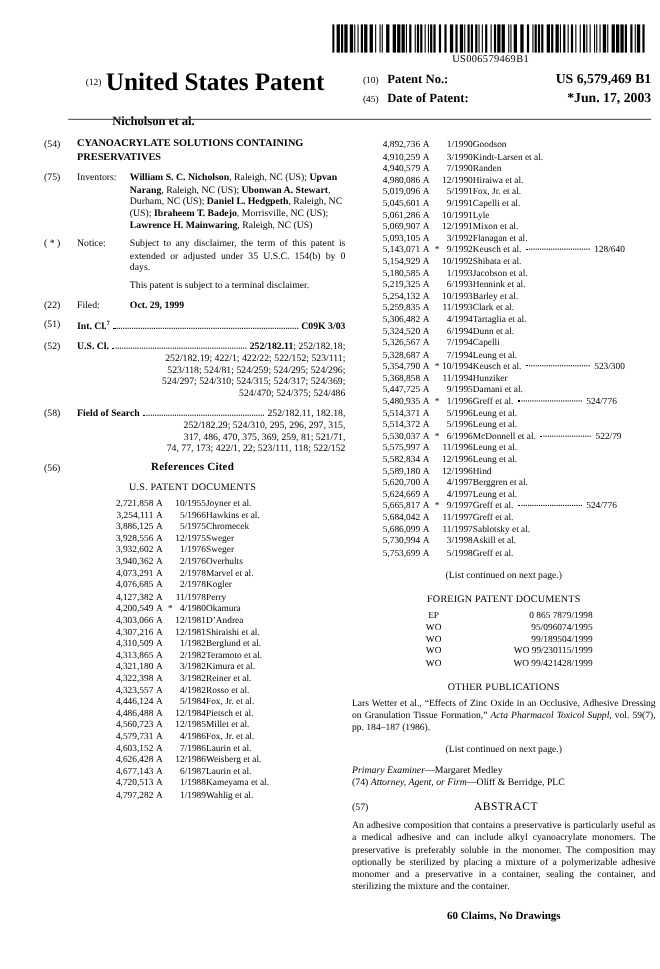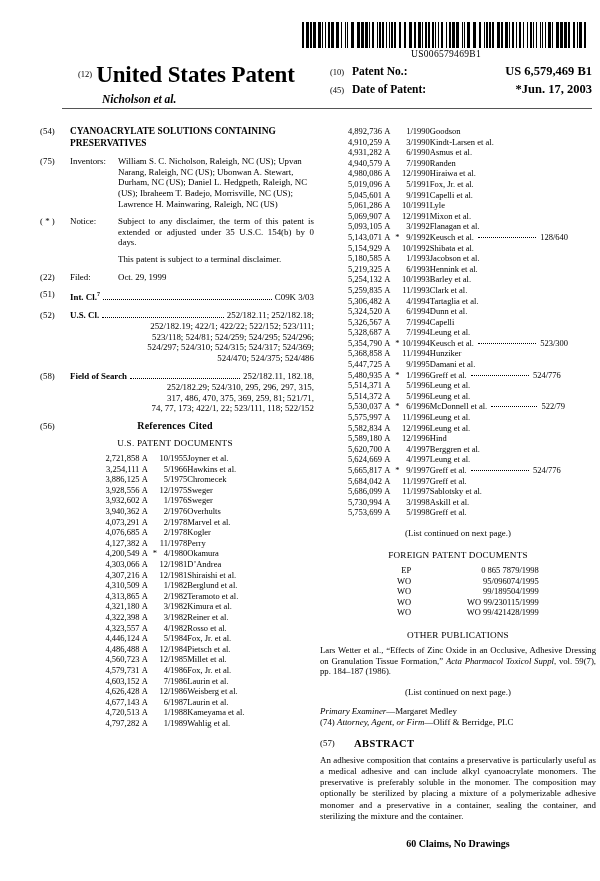--- a/index.html
+++ b/index.html
@@ -56,22 +56,21 @@
   }
   .mh-title {
     font-size: 23px;
     font-weight: bold;
     letter-spacing: -0.1px;
   }
   .mh-sub {
     font-size: 11.5px;
     font-weight: bold;
     margin-left: 24px;
-    margin-top: 5px;
-    font-style: italic;
+    margin-top: 17px;
   }
   .mh-right {
     position: absolute;
     left: 330px;
     top: 2px;
     width: 262px;
     font-size: 11px;
   }
   .mh-row {
     display: flex;
@@ -131,21 +130,21 @@
   }
   .inid-label {
     flex: 0 0 48px;
   }
   .inid-body {
     flex: 1;
   }
   .inid-body.just {
     text-align: justify;
   }
-  b { font-weight: normal; }
+  b { font-weight: bold; }
   .title-54 {
     font-weight: bold;
     font-size: 9.4px;
     line-height: 11.6px;
   }
 
   
   .cl-row {
     display: flex;
     font-size: 8.9px;
@@ -226,21 +225,21 @@
   }
 
   
   table.foreign {
     border-collapse: collapse;
     font-size: 8.5px;
     line-height: 10.6px;
     margin: 0 auto;
   }
   table.foreign td { padding: 0; white-space: nowrap; vertical-align: baseline; }
-  td.f-cc { text-align: right; width: 34px; }
+  td.f-cc { text-align: center; width: 34px; }
   td.f-num { text-align: right; width: 104px; padding-right: 26px; }
   td.f-date { text-align: left; }
 
   .pub-cite {
     font-size: 8.7px;
     line-height: 10.6px;
     text-align: justify;
     margin-top: 2px;
   }
   .pub-cite i { }
@@ -254,21 +253,22 @@
 
   .abs-head-row {
     display: flex;
     margin-top: 10px;
     margin-bottom: 6px;
     font-size: 8.9px;
   }
   .abs-code { flex: 0 0 34px; }
   .abs-word {
     flex: 1;
-    font-weight: bold;
+    text-align: center;
+    font-weight: normal;
     font-size: 10.5px;
     letter-spacing: 0.4px;
     padding-right: 30px;
   }
   .abstract {
     font-size: 8.9px;
     line-height: 11.1px;
     text-align: justify;
   }
   .claims-line {
@@ -662,27 +662,20 @@
           <td class="c-name">Goodson</td>
         </tr>
         <tr>
           <td class="c-num">4,910,259</td>
           <td class="c-kind">A</td>
           <td class="c-star"></td>
           <td class="c-date">3/1990</td>
           <td class="c-name">Kindt-Larsen et al.</td>
         </tr>
         <tr>
-          <td class="c-num">4,931,282</td>
-          <td class="c-kind">A</td>
-          <td class="c-star"></td>
-          <td class="c-date">6/1990</td>
-          <td class="c-name">Asmus et al.</td>
-        </tr>
-        <tr>
           <td class="c-num">4,940,579</td>
           <td class="c-kind">A</td>
           <td class="c-star"></td>
           <td class="c-date">7/1990</td>
           <td class="c-name">Randen</td>
         </tr>
         <tr>
           <td class="c-num">4,980,086</td>
           <td class="c-kind">A</td>
           <td class="c-star"></td>

